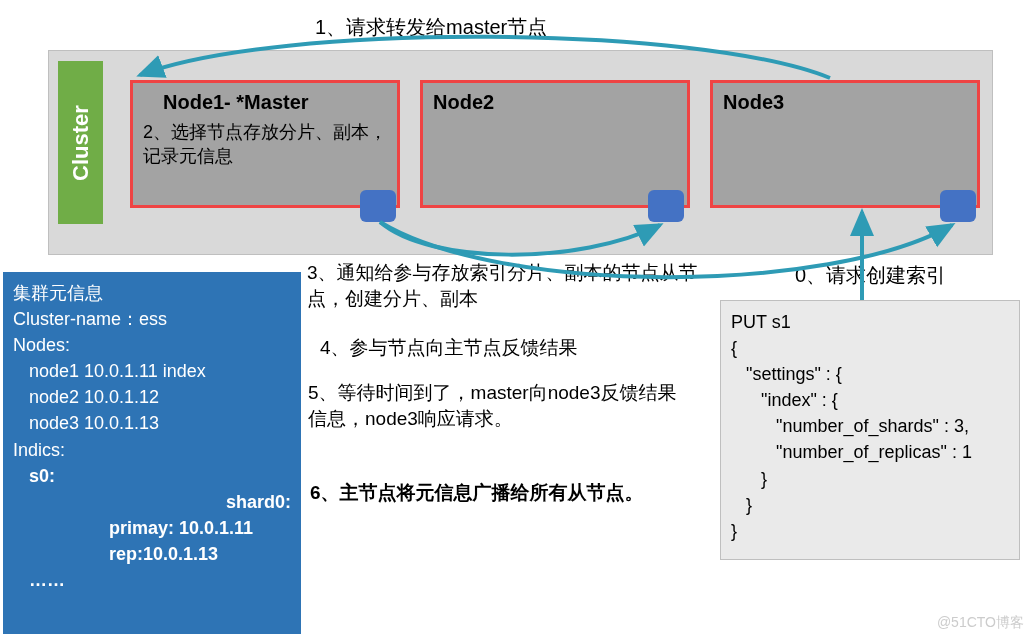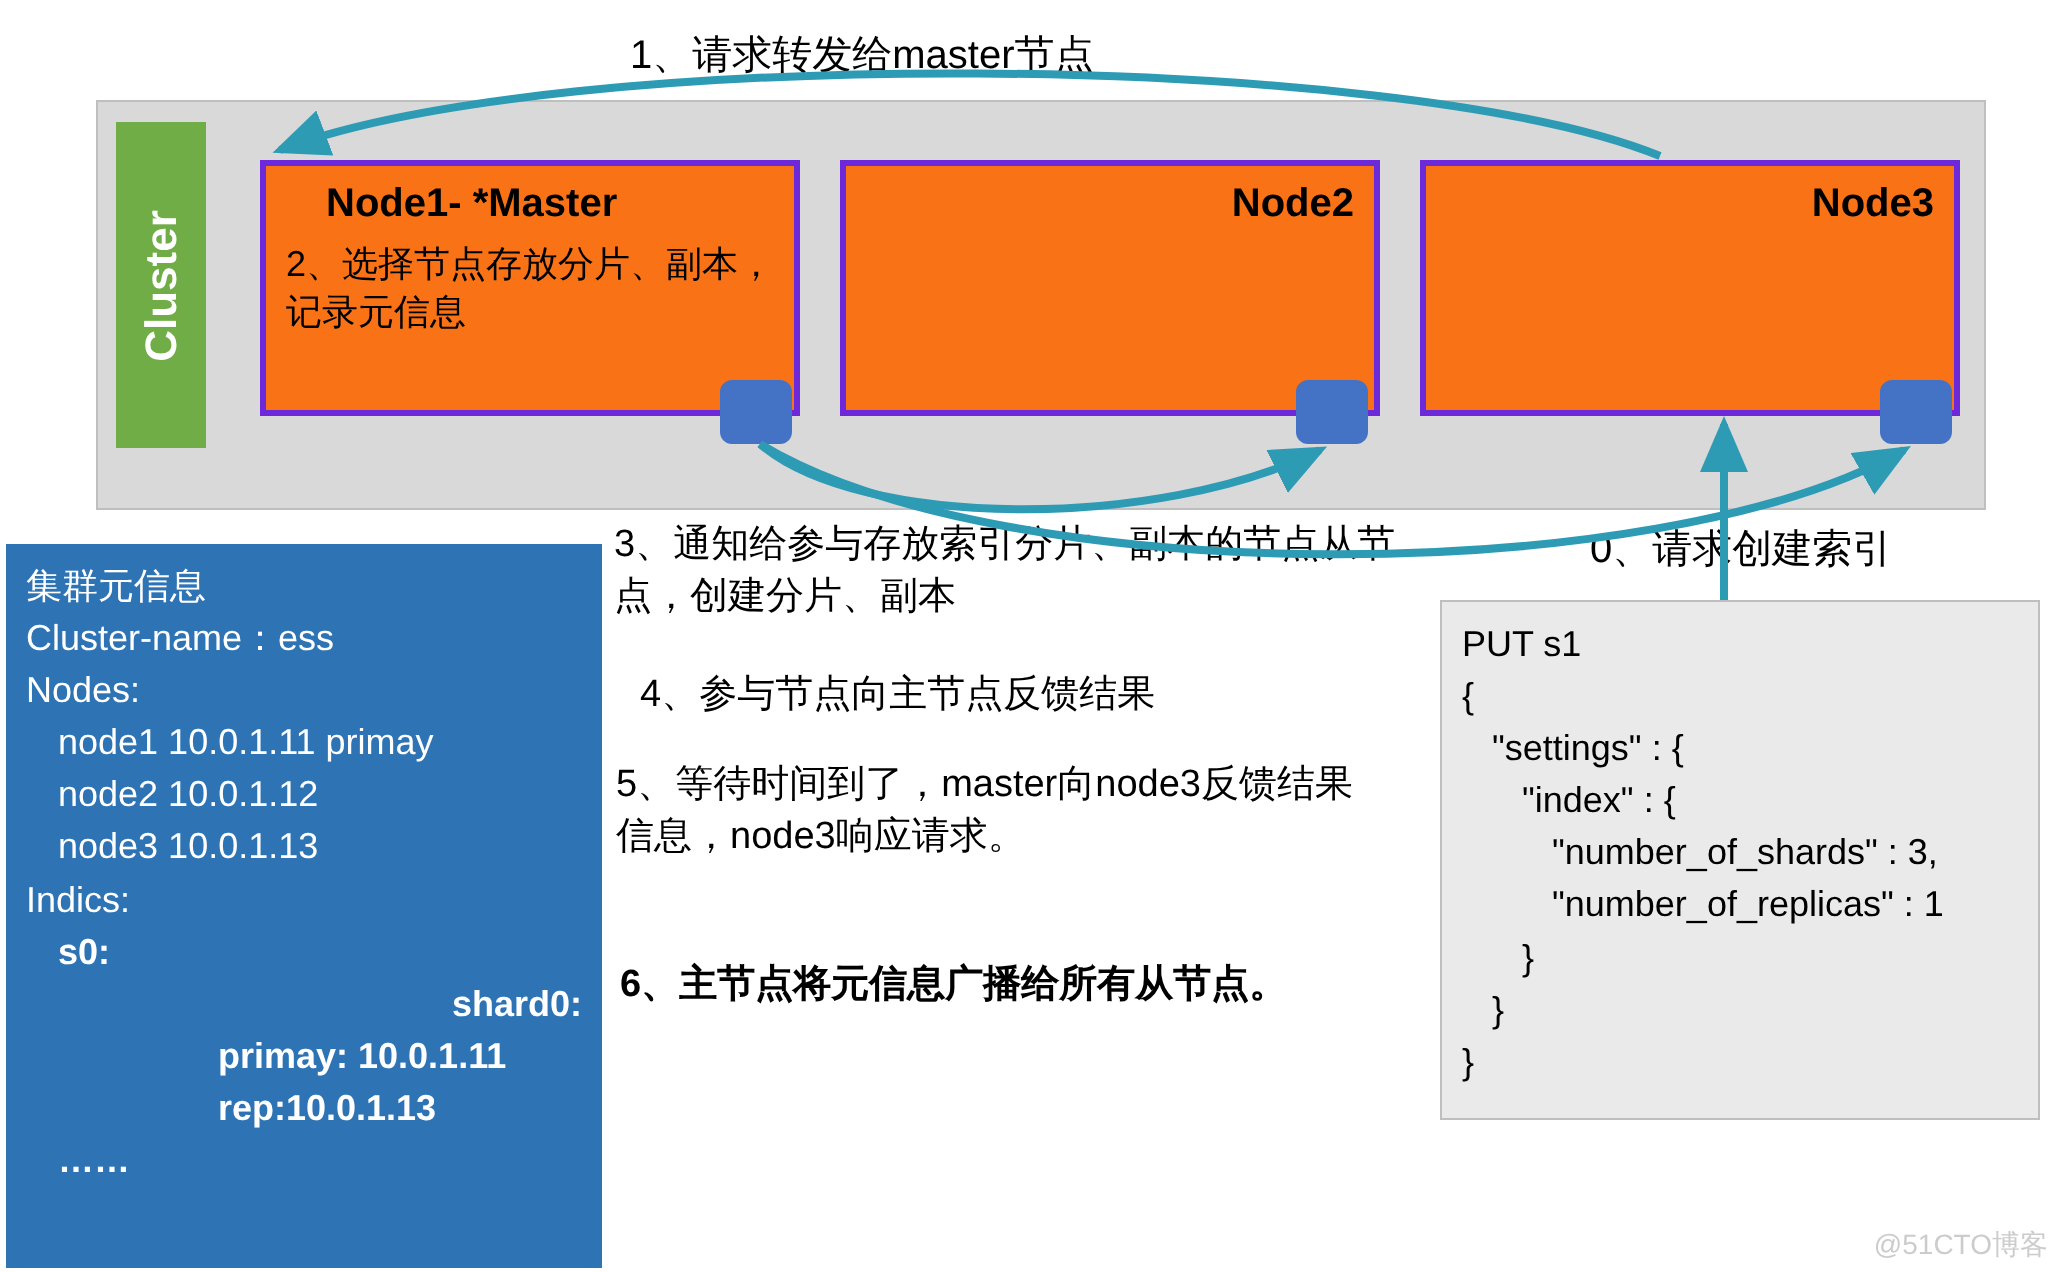--- a/index.html
+++ b/index.html
@@ -44,31 +44,31 @@
     }
     .cluster-tab span {
       transform: rotate(-90deg);
       white-space: nowrap;
     }
     .node-box {
       position: absolute;
       top: 80px;
       width: 270px;
       height: 128px;
-      border: 3px solid #6d28d9;
-      background: #f97316;
+      border: 3px solid #ef4444;
+      background: #a3a3a3;
       padding: 8px 10px;
     }
     .node1 { left: 130px; }
     .node2 { left: 420px; }
     .node3 { left: 710px; }
     .node-title {
       font-weight: bold;
       font-size: 20px;
-      text-align: right;
+      text-align: left;
       color: #000;
       margin-bottom: 6px;
     }
     .node1 .node-title { text-align: left; padding-left: 20px; }
     .node-body {
       font-size: 18px;
       color: #000;
       line-height: 1.35;
     }
     .blue-square {
@@ -167,21 +167,21 @@
 <div class="middle-text step3">3、通知给参与存放索引分片、副本的节点从节点，创建分片、副本</div>
 <div class="middle-text step4">4、参与节点向主节点反馈结果</div>
 <div class="middle-text step5">5、等待时间到了，master向node3反馈结果信息，node3响应请求。</div>
 <div class="middle-text step6">6、主节点将元信息广播给所有从节点。</div>
 <div class="middle-text step0">0、请求创建索引</div>
 
 <div class="info-box">
   <div>集群元信息</div>
   <div><span>Cluster-name：</span><span>ess</span></div>
   <div>Nodes:</div>
-  <div class="indent1">node1   10.0.1.11   primay</div>
+  <div class="indent1">node1   10.0.1.11   index</div>
   <div class="indent1">node2   10.0.1.12</div>
   <div class="indent1">node3   10.0.1.13</div>
   <div>Indics:</div>
   <div class="indent1 bold">s0:</div>
   <div class="indent2 bold">shard0:</div>
   <div class="indent3 bold">primay: 10.0.1.11</div>
   <div class="indent3 bold">rep:10.0.1.13</div>
   <div class="indent1 bold">……</div>
 </div>
 

